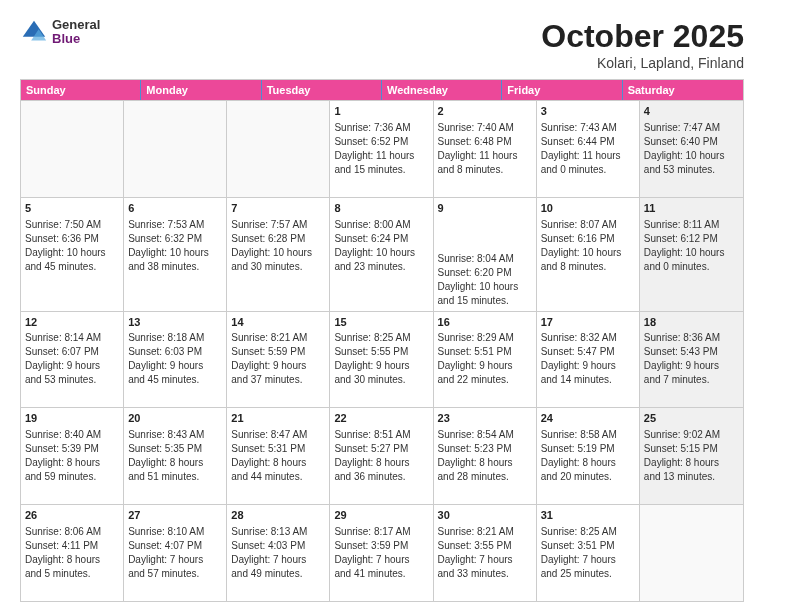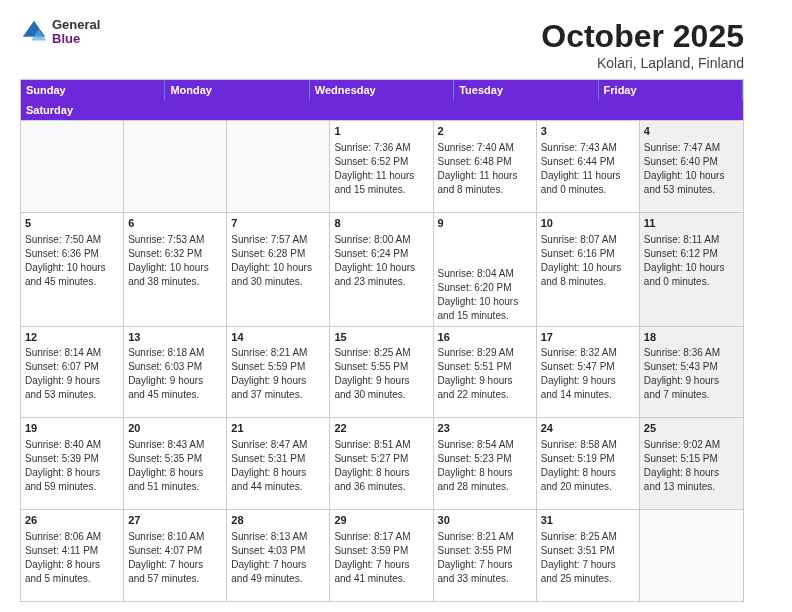--- a/index.html
+++ b/index.html
@@ -56,22 +56,22 @@
       font-weight: normal;
     }
     .calendar {
       flex: 1;
       display: flex;
       flex-direction: column;
       border: 1px solid #ccc;
     }
     .cal-header {
       display: grid;
-      grid-template-columns: repeat(5, 1fr);
-      background: #6d28d9;
+      grid-template-columns: repeat(6, 1fr);
+      background: #ec4899;
     }
     .cal-header-cell {
       color: #fff;
       font-size: 11px;
       font-weight: bold;
       padding: 4px 5px;
       text-align: left;
       border-right: 1px solid #4a8fd0;
     }
     .cal-header-cell:last-child { border-right: none; }
@@ -129,22 +129,22 @@
     <div class="title-block">
       <h1>October 2025</h1>
       <h2>Kolari, Lapland, Finland</h2>
     </div>
   </div>
 
   <div class="calendar">
     <div class="cal-header">
     <div class="cal-header-cell">Sunday</div>
         <div class="cal-header-cell">Monday</div>
+        <div class="cal-header-cell">Tuesday</div>
         <div class="cal-header-cell">Wednesday</div>
-        <div class="cal-header-cell">Tuesday</div>
         <div class="cal-header-cell">Friday</div>
         <div class="cal-header-cell">Saturday</div>
       </div>
     <div class="cal-body">
     <div class="cal-row">
           <div class="cal-cell empty"></div>
           <div class="cal-cell empty"></div>
           <div class="cal-cell empty"></div>
           <div class="cal-cell">
             <span class="day-num">1</span>

